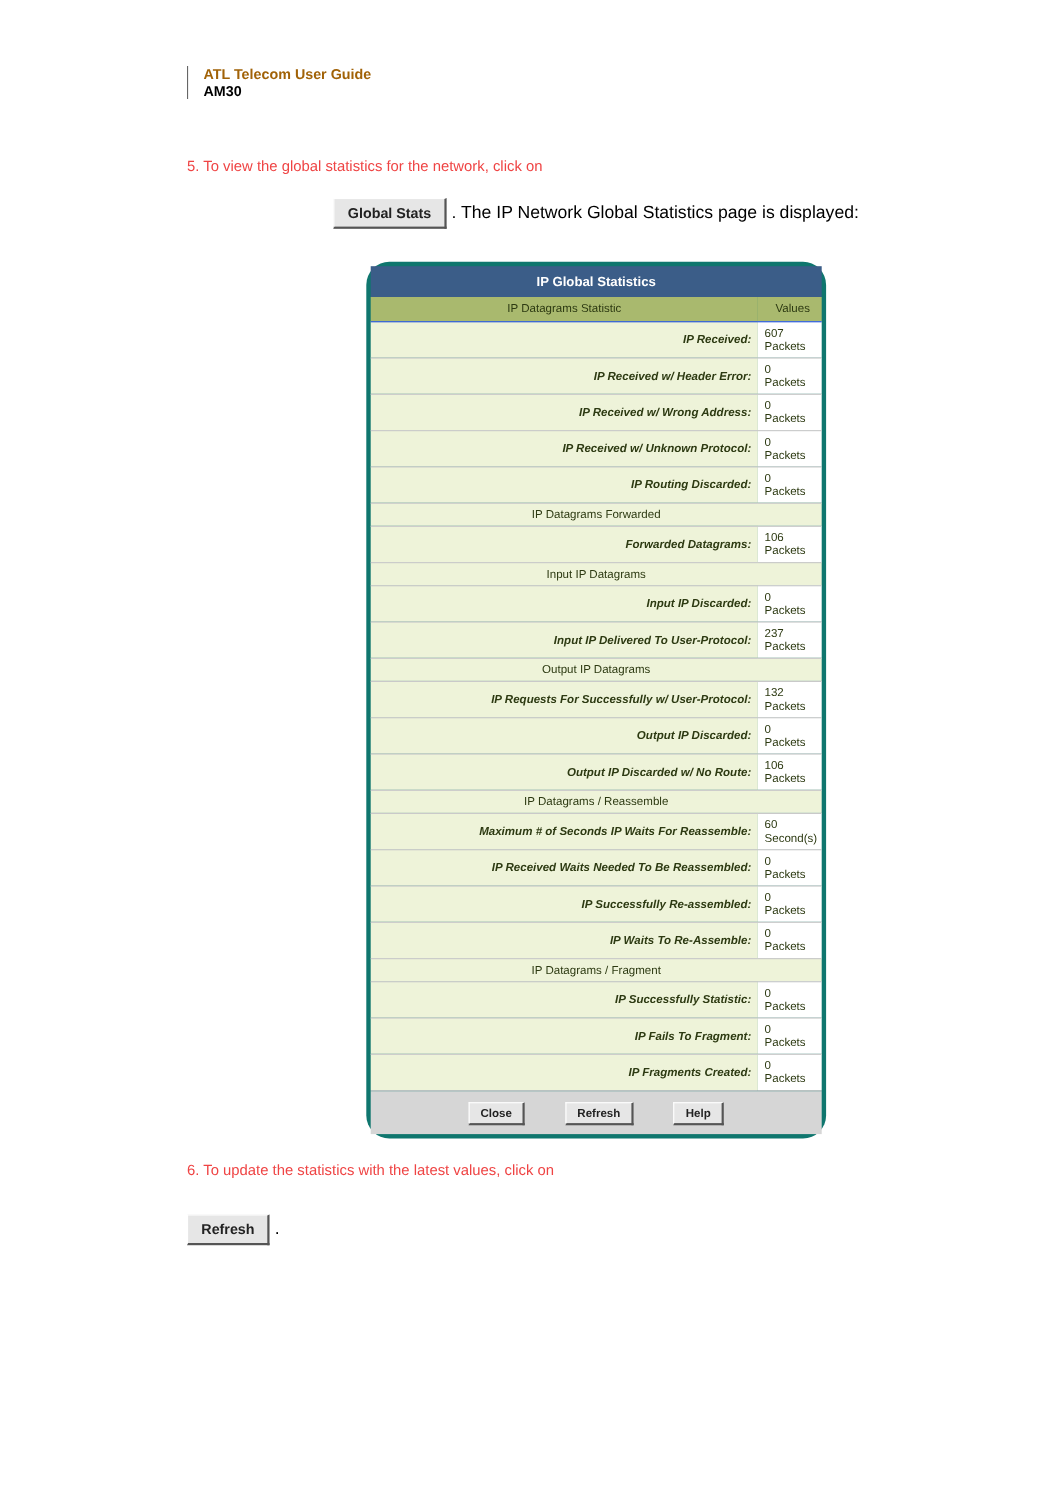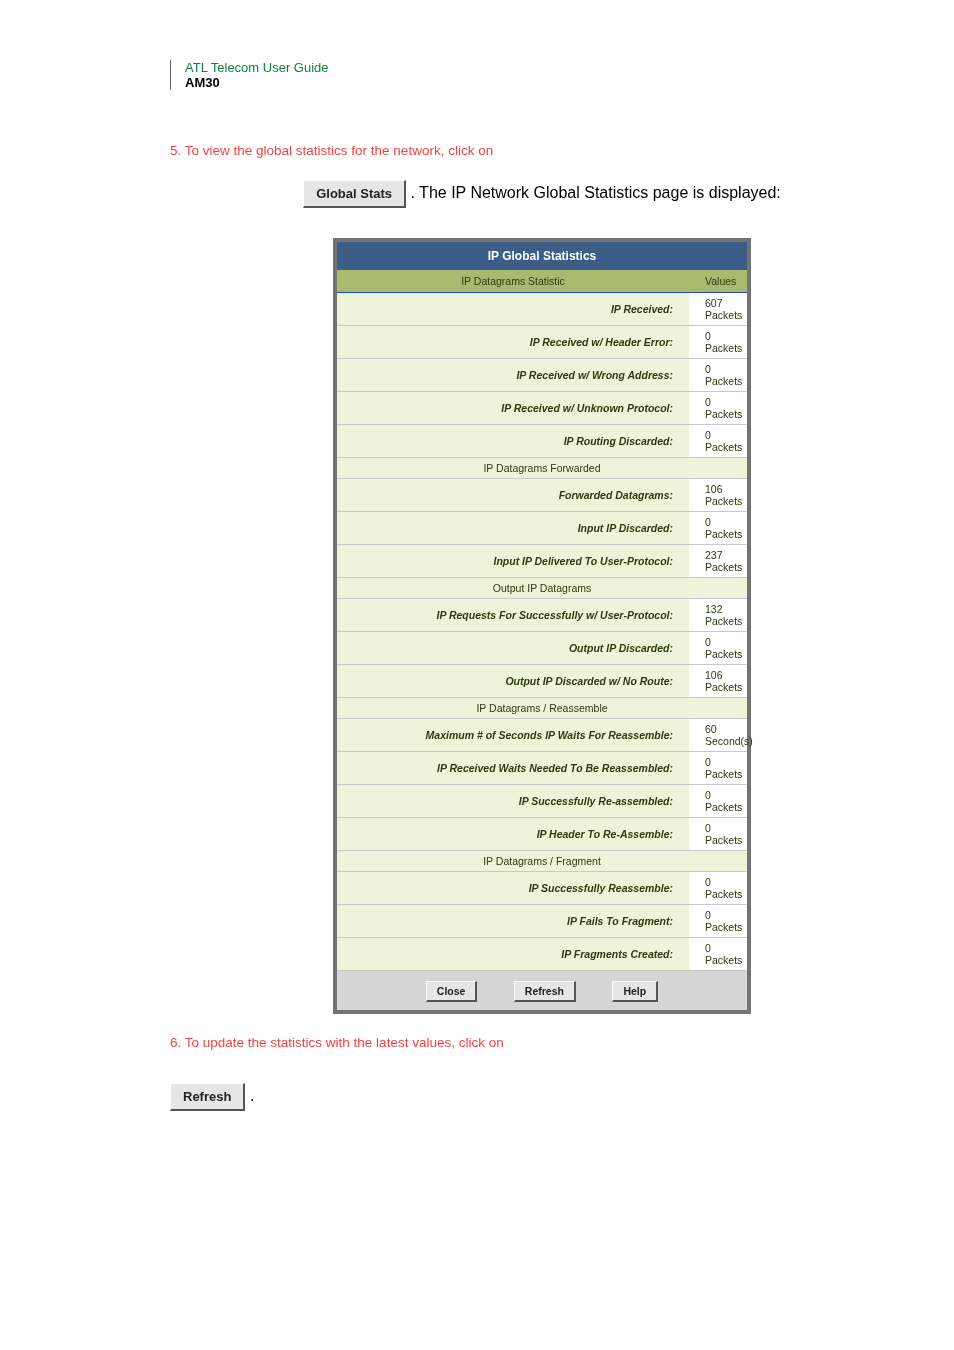--- a/index.html
+++ b/index.html
@@ -13,21 +13,22 @@
   .page {
     padding: 60px 40px 80px 170px;
   }
   .header-block {
     border-left: 1px solid #666;
     padding-left: 14px;
     margin-bottom: 50px;
   }
   .hdr-line1 {
     font-size: 13px;
-    color: #15803d;
+    color: #a16207;
+    font-weight: bold;
   }
   .hdr-line2 {
     font-size: 13px;
     font-weight: bold;
     color: #000;
   }
   .body-text {
     font-size: 13.5px;
     line-height: 1.6;
     color: #ef4444;
@@ -53,22 +54,23 @@
   .left-wrap {
     margin: 30px 0 10px 0;
   }
 
   
   .stats-wrap {
     margin: 0 auto;
     width: 418px;
   }
   .stats-panel {
-    background: #737373;
+    background: #0f766e;
     padding: 4px;
+    border-radius: 21px;
   }
   .stats-title {
     background: #3b5d88;
     color: #fff;
     font-family: Verdana, Arial, sans-serif;
     font-weight: bold;
     font-size: 12px;
     text-align: center;
     padding: 7px 4px;
   }
@@ -82,21 +84,21 @@
   table.stats th {
     background: #a9b96e;
     color: #2d3a12;
     font-weight: normal;
     padding: 5px 16px;
     text-align: center;
     border-bottom: 1px solid #1d4ed8;
   }
   table.stats th.col-stat { width: 320px; }
   table.stats td {
-    padding: 4px 16px;
+    padding: 4px 6px;
     border-bottom: 1px solid #c9c9c9;
   }
   table.stats td.label {
     background: #eef3d9;
     color: #2d3a12;
     font-weight: bold;
     font-style: italic;
     text-align: right;
   }
   table.stats td.value {
@@ -182,20 +184,23 @@
               <td class="value">0 Packets</td>
             </tr>
             <tr>
               <td class="section" colspan="2">IP Datagrams Forwarded</td>
             </tr>
             <tr>
               <td class="label">Forwarded Datagrams:</td>
               <td class="value">106 Packets</td>
             </tr>
             <tr>
+              <td class="section" colspan="2">Input IP Datagrams</td>
+            </tr>
+            <tr>
               <td class="label">Input IP Discarded:</td>
               <td class="value">0 Packets</td>
             </tr>
             <tr>
               <td class="label">Input IP Delivered To User-Protocol:</td>
               <td class="value">237 Packets</td>
             </tr>
             <tr>
               <td class="section" colspan="2">Output IP Datagrams</td>
             </tr>
@@ -220,28 +225,28 @@
             </tr>
             <tr>
               <td class="label">IP Received Waits Needed To Be Reassembled:</td>
               <td class="value">0 Packets</td>
             </tr>
             <tr>
               <td class="label">IP Successfully Re-assembled:</td>
               <td class="value">0 Packets</td>
             </tr>
             <tr>
-              <td class="label">IP Header To Re-Assemble:</td>
+              <td class="label">IP Waits To Re-Assemble:</td>
               <td class="value">0 Packets</td>
             </tr>
             <tr>
               <td class="section" colspan="2">IP Datagrams / Fragment</td>
             </tr>
             <tr>
-              <td class="label">IP Successfully Reassemble:</td>
+              <td class="label">IP Successfully Statistic:</td>
               <td class="value">0 Packets</td>
             </tr>
             <tr>
               <td class="label">IP Fails To Fragment:</td>
               <td class="value">0 Packets</td>
             </tr>
             <tr>
               <td class="label">IP Fragments Created:</td>
               <td class="value">0 Packets</td>
             </tr>

